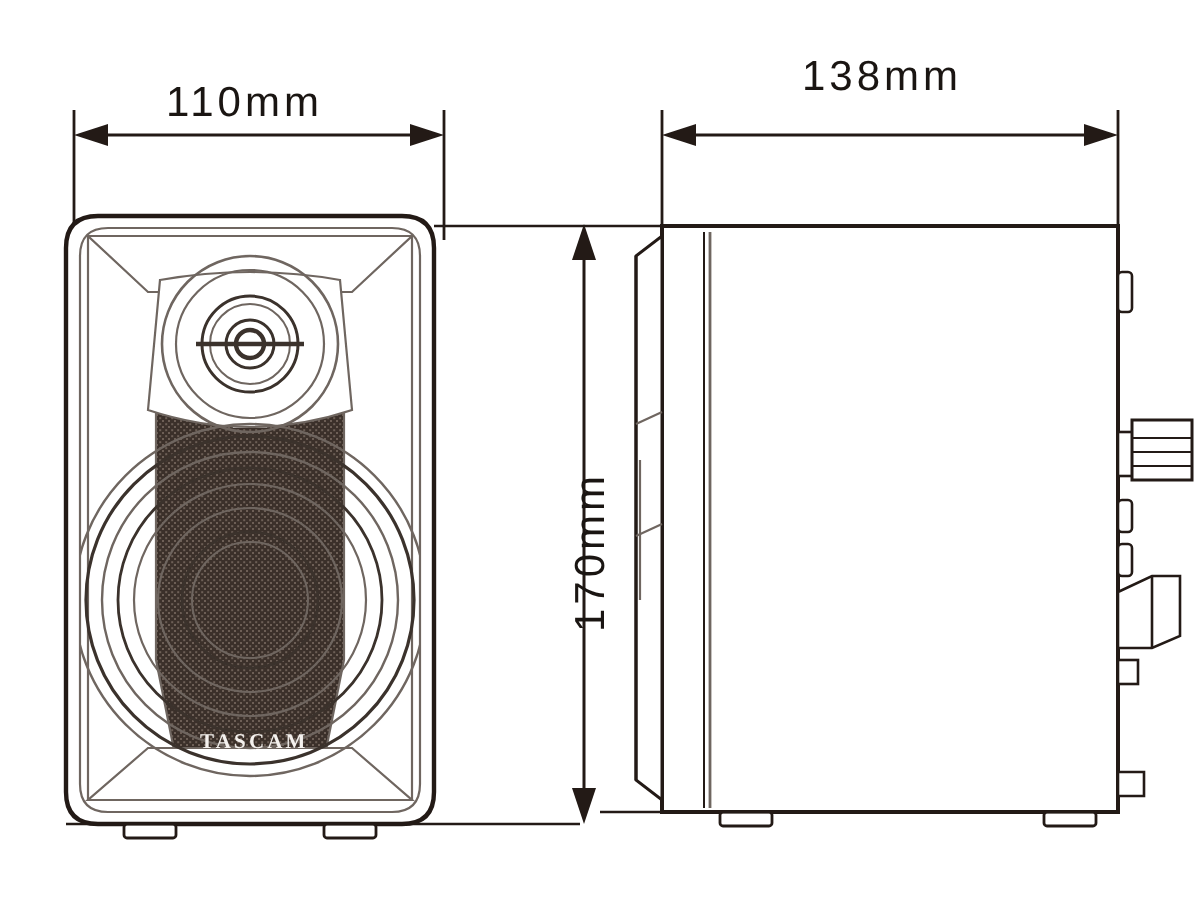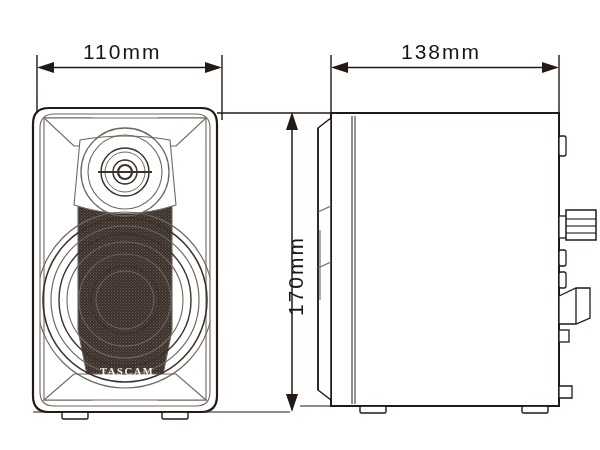--- a/index.html
+++ b/index.html
@@ -3,21 +3,21 @@
 <meta charset="utf-8">
 <style>
   html,body{margin:0;padding:0;background:#ffffff;}
   body{width:600px;height:450px;overflow:hidden;
        font-family:"Liberation Sans","DejaVu Sans",sans-serif;}
   #stage{position:relative;width:600px;height:450px;background:#ffffff;}
   svg#drawing{position:absolute;left:0;top:0;width:600px;height:450px;display:block;}
   .dimlabel{position:absolute;color:#1a1512;font-size:21px;letter-spacing:2px;
             white-space:nowrap;font-family:"Liberation Sans","DejaVu Sans",sans-serif;}
   #label-width{left:83px;top:40px;}
-  #label-depth{left:401px;top:40px;}
+  #label-depth{left:401px;top:27px;}
   #label-height{left:-18px;top:0;transform-origin:left top;}
   #label-height-wrap{position:absolute;left:284px;top:316px;width:0;height:0;}
   #label-height-wrap .dimlabel{transform:rotate(-90deg);transform-origin:0 0;position:absolute;left:0;top:0;}
   #brand{position:absolute;left:100px;top:366px;color:#f4f1ee;font-size:10.5px;
          letter-spacing:1.6px;font-weight:700;white-space:nowrap;
          font-family:Liberation Serif, serif;}
 </style>
 </head>
 <body>
 

